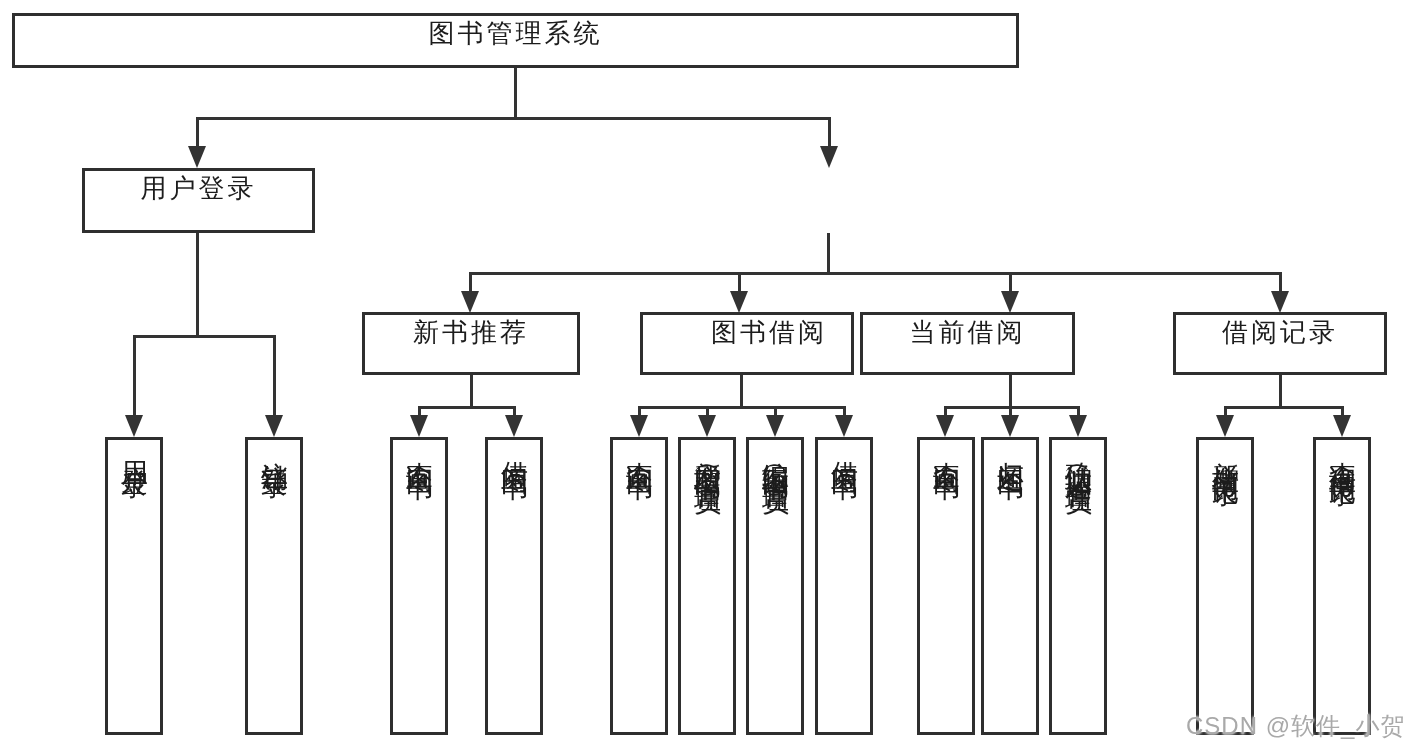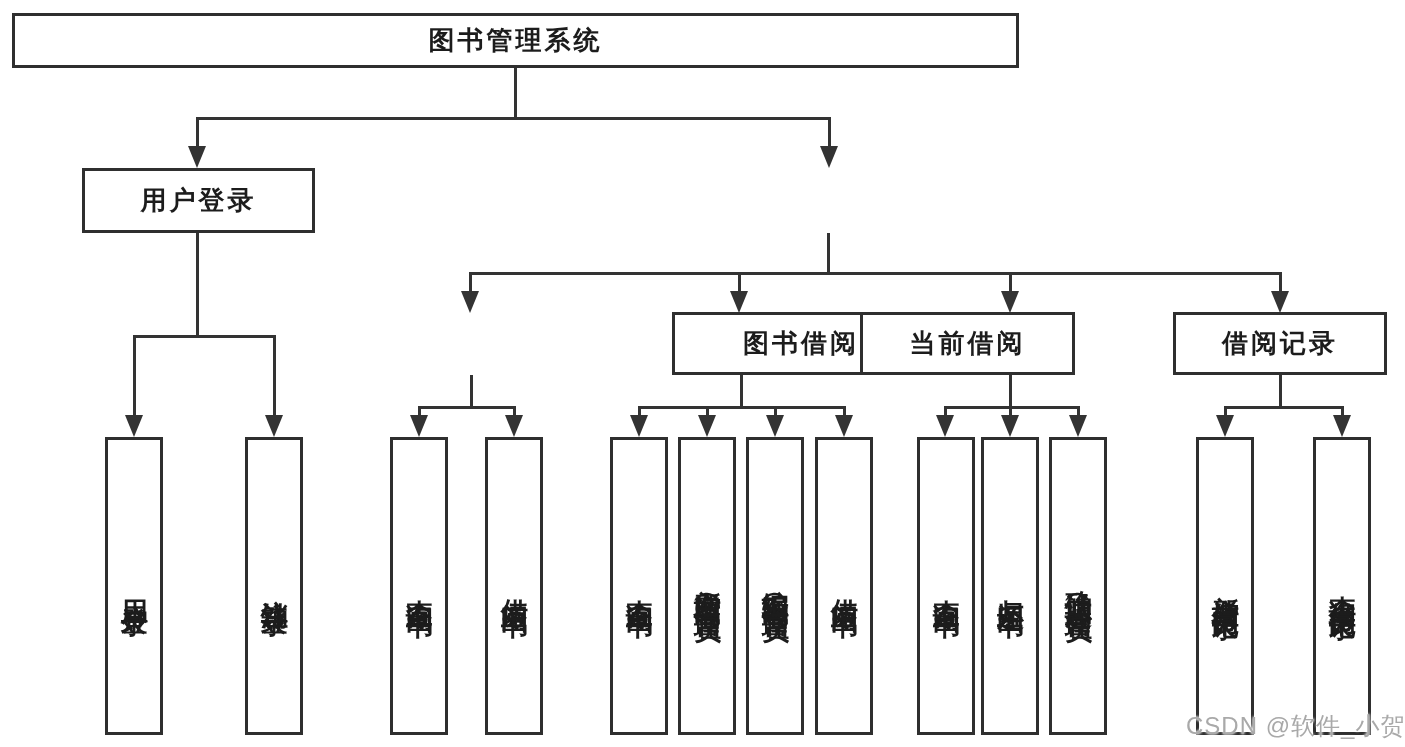--- a/index.html
+++ b/index.html
@@ -9,24 +9,23 @@
     background:#ffffff;
     font-family:"Liberation Sans","DejaVu Sans",sans-serif;
     overflow:hidden;
   }
   .box{
     position:absolute;
     box-sizing:border-box;
     border:3px solid #2f2f2f;
     background:#ffffff;
     display:flex;
-    align-items:center;
+    align-items:flex-start;
     justify-content:center;
     color:#1c1c1c;
-    font-weight:bold;
   }
   .h-label{
     font-size:26px;
     letter-spacing:3px;
     white-space:nowrap;
     color:#1c1c1c;
   }
   .leaf-label{
     writing-mode:vertical-rl;
     text-orientation:mixed;
@@ -128,21 +127,24 @@
   <div class="arrowhead" style="left:1333px;top:415px;"></div>
 
   <div class="box" style="left:12px;top:13px;width:1007px;height:55px;">
     <span class="h-label">图书管理系统</span>
   </div>
 
   <div class="box" style="left:82px;top:168px;width:233px;height:65px;">
     <span class="h-label">用户登录</span>
   </div>
 
-  <div class="box" style="left:672px;top:312px;width:214px;height:63px;padding-left:44px;">
+  <div class="box" style="left:362px;top:312px;width:218px;height:63px;">
+    <span class="h-label">新书推荐</span>
+  </div>
+  <div class="box" style="left:640px;top:312px;width:214px;height:63px;padding-left:44px;">
     <span class="h-label">图书借阅</span>
   </div>
   <div class="box" style="left:860px;top:312px;width:215px;height:63px;">
     <span class="h-label">当前借阅</span>
   </div>
   <div class="box" style="left:1173px;top:312px;width:214px;height:63px;">
     <span class="h-label">借阅记录</span>
   </div>
 
   <div class="box" style="left:105px;top:437px;width:58px;height:298px;">

